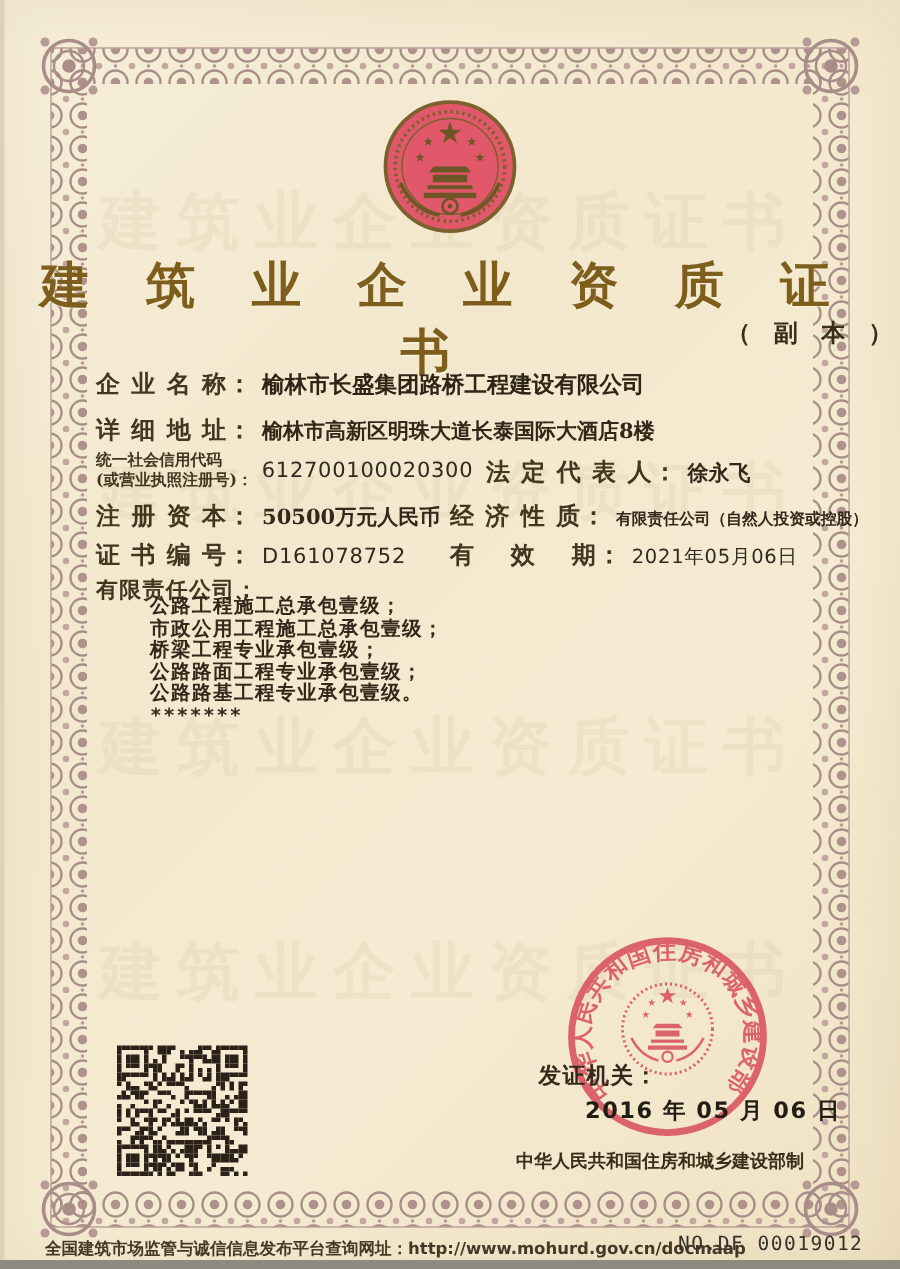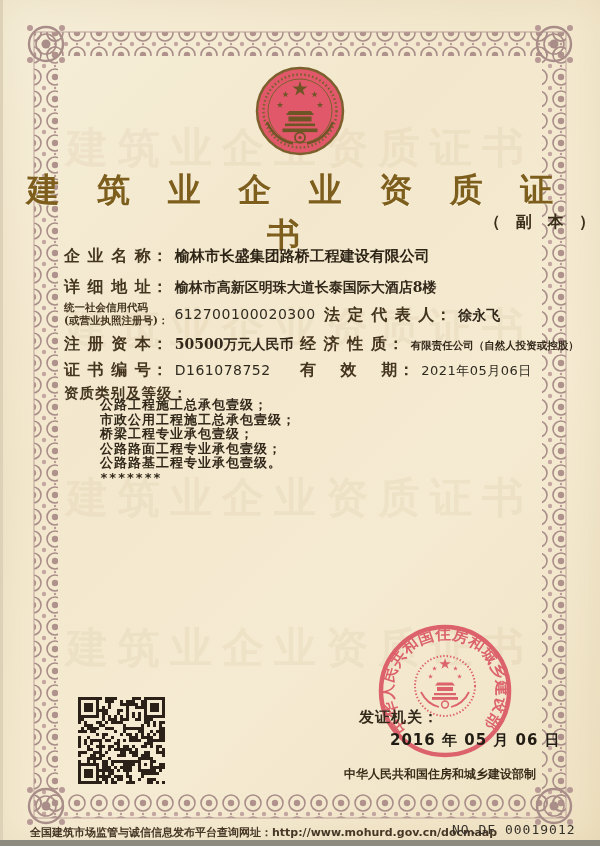--- a/index.html
+++ b/index.html
@@ -155,21 +155,21 @@
     <span class="lbl">证 书 编 号：</span>
     <span class="val-num">D161078752</span>
   </div>
 
   <div class="row" style="left:300px;top:360px;">
     <span class="lbl">有　 效　 期：</span>
     <span class="val-num" style="font-size:13px;">2021年05月06日</span>
   </div>
 
   <div class="row" style="left:64px;top:384px;">
-    <span class="lbl" style="font-size:14.5px;">资质类别及等级：</span>
+    <span class="lbl" style="font-size:14.5px;">有限责任公司：</span>
   </div>
 
   <div class="quals">
     <div>公路工程施工总承包壹级；</div>
     <div>市政公用工程施工总承包壹级；</div>
     <div>桥梁工程专业承包壹级；</div>
     <div>公路路面工程专业承包壹级；</div>
     <div>公路路基工程专业承包壹级。</div>
     <div class="stars">*******</div>
   </div>

